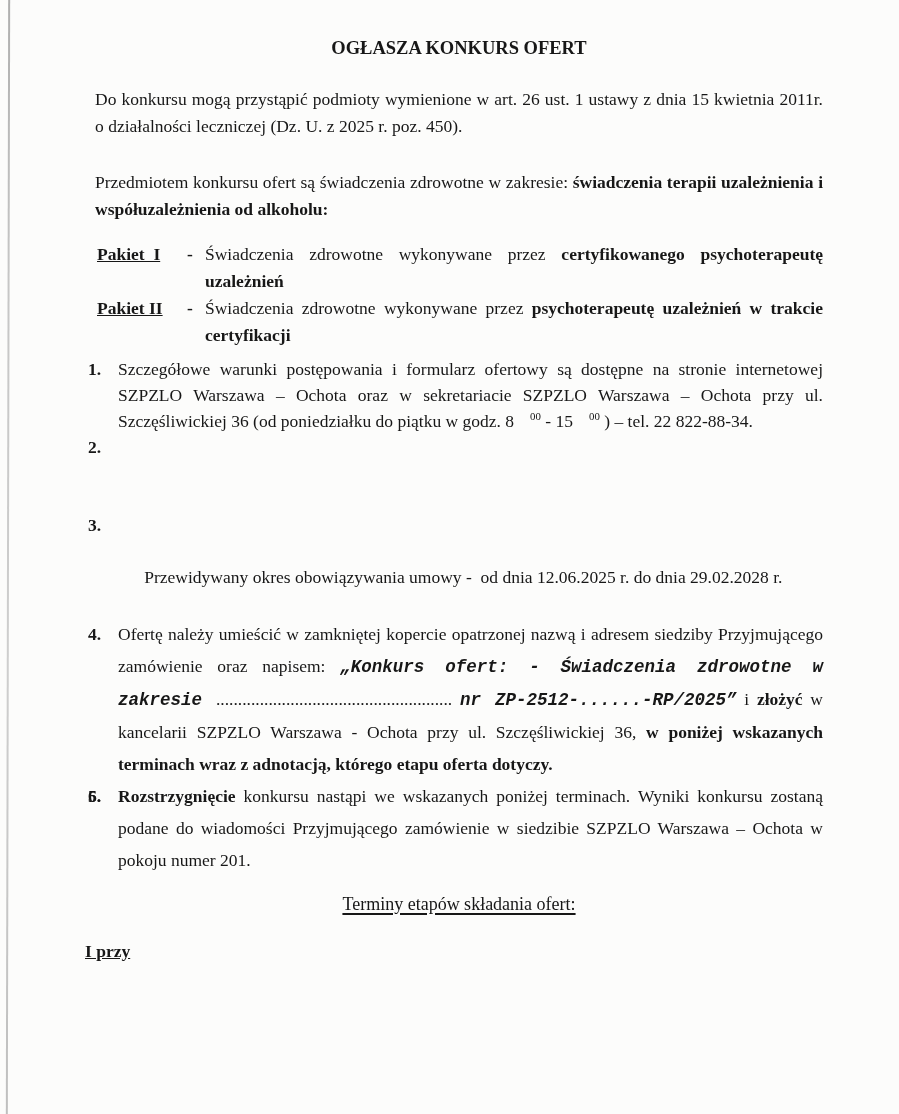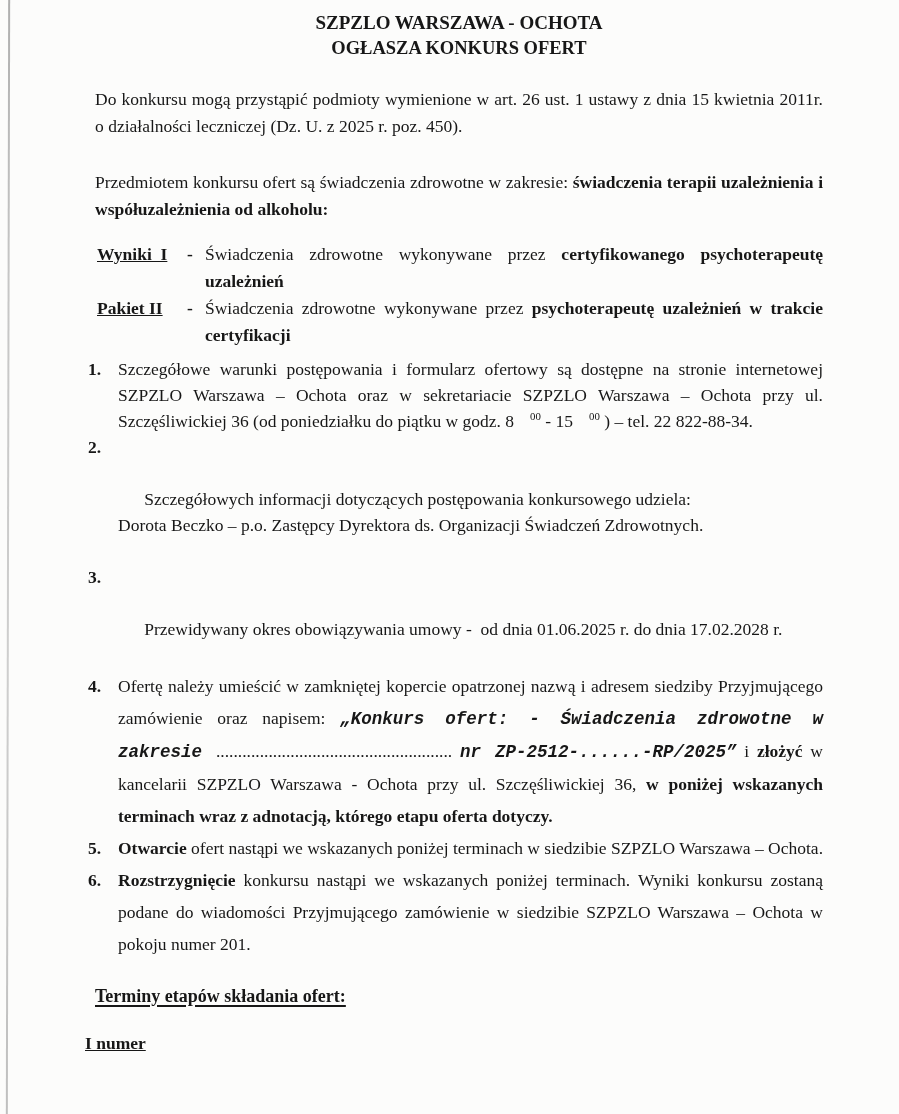--- a/index.html
+++ b/index.html
@@ -14,21 +14,21 @@
   .scan-line {
     position: absolute; left: 7px; top: -4px;
     width: 2px; height: 1122px;
     background: linear-gradient(to bottom, #6f6f6f, #9a9a9a 25%, #a8a8a8 60%, #8d8d8d);
     opacity: .55;
     transform: rotate(.12deg);
   }
   .page { padding: 10px 76px 0 95px; position: relative; }
 
   .hdr { text-align: center; font-weight: bold; font-size: 19px; line-height: 26px; }
-  .announce { text-align: center; }
+  .announce { margin-top: 26px; text-align: center; }
   .announce .line { font-weight: bold; font-size: 18.5px; line-height: 24px; }
   .announce .case { font-weight: normal; font-size: 17.5px; line-height: 24px; }
 
   .para { font-size: 17.5px; line-height: 27px; text-align: justify; }
   .p1 { margin-top: 26px; }
   .p2 { margin-top: 29px; }
 
   .pakiety { margin-top: 8px; }
   .pakiet {
     position: relative; padding-left: 110px;
@@ -45,22 +45,22 @@
   .item {
     position: relative; padding-left: 23px;
     font-size: 17.5px; line-height: 26px; text-align: justify;
   }
   .item .num { position: absolute; left: -7px; top: 0; font-weight: bold; }
   .item.left { text-align: left; white-space: pre-wrap; }
   .item.wide { line-height: 32px; }
   .item.i4 { margin-top: 2px; }
 
   .terms-heading {
-    margin-top: 24px; 
-    font-weight: bold; font-size: 18px; line-height: 24px;
+    margin-top: 16px; text-align: center;
+    font-weight: normal; font-size: 18px; line-height: 24px;
     text-decoration: underline; text-decoration-thickness: 2px; text-underline-offset: 3px;
   }
   .etap {
     position: relative; padding-left: 65px;
     font-size: 17.5px; line-height: 26.5px;
     text-align: left; white-space: pre-wrap;
   }
   .etap-1 { margin-top: 22px; }
   .etap-label {
     position: absolute; left: -10px; top: 0;
@@ -71,72 +71,68 @@
   .i { font-style: italic; font-family: Liberation Mono, monospace; }
   .s { vertical-align: super; font-size: 0.62em; line-height: 0; margin-left: 16px; }
 </style>
 </head>
 <body>
 
 <div class="scan-line"></div>
 
 <div class="page">
 
-  <div class="hdr">SZPZLO WARSZAWA - OCHOTA</div>
 
   <div class="announce">
     <div class="line">OGŁASZA KONKURS OFERT</div>
   </div>
 
   <p class="para p1"><span>Do konkursu mogą przystąpić podmioty wymienione w art. 26 ust. 1 ustawy z dnia 15 kwietnia 2011r. o działalności leczniczej (Dz. U. z 2025 r. poz. 450).</span></p>
   <p class="para p2"><span>Przedmiotem konkursu ofert są świadczenia zdrowotne w zakresie: </span><span class="b">świadczenia terapii uzależnienia i współuzależnienia od alkoholu:</span></p>
 
   <div class="pakiety">
     <div class="pakiet">
-      <span class="pakiet-label">Wyniki  I</span>
+      <span class="pakiet-label">Pakiet  I</span>
       <span class="pakiet-dash">-</span>
       <span><span>Świadczenia zdrowotne wykonywane przez </span><span class="b">certyfikowanego psychoterapeutę uzależnień</span></span>
     </div>
     <div class="pakiet">
       <span class="pakiet-label">Pakiet II</span>
       <span class="pakiet-dash">-</span>
       <span><span>Świadczenia zdrowotne wykonywane przez </span><span class="b">psychoterapeutę uzależnień w trakcie certyfikacji</span></span>
     </div>
   </div>
 
   <ol class="items">
     <li class="item">
       <span class="num">1.</span>
       <span><span>Szczegółowe warunki postępowania i formularz ofertowy są dostępne na stronie internetowej SZPZLO Warszawa – Ochota oraz w sekretariacie SZPZLO Warszawa – Ochota przy ul. Szczęśliwickiej 36 (od poniedziałku do piątku w godz. 8</span><span class="s">00</span><span> - 15</span><span class="s">00</span><span> ) – tel. 22 822-88-34.</span></span>
     </li>
     <li class="item left">
       <span class="num">2.</span>
-      <span><span>Szczegółowych informacji dotyczących postępowania konkursowego udziela:
-Dorota Beczko – p.o. Zastępcy Dyrektora ds. Organizacji Świadczeń Zdrowotnych.</span></span>
     </li>
     <li class="item left">
       <span class="num">3.</span>
-      <span><span>Przewidywany okres obowiązywania umowy -  od dnia 01.06.2025 r. do dnia 17.02.2028 r.</span></span>
+      <span><span>Przewidywany okres obowiązywania umowy -  od dnia 12.06.2025 r. do dnia 29.02.2028 r.</span></span>
     </li>
     <li class="item wide i4">
       <span class="num">4.</span>
       <span><span>Ofertę należy umieścić w zamkniętej kopercie opatrzonej nazwą i adresem siedziby Przyjmującego zamówienie oraz napisem: </span><span class="b i">„Konkurs ofert: - Świadczenia zdrowotne w zakresie </span><span>...................................................... </span><span class="b i">nr ZP-2512-......-RP/2025”</span><span> i </span><span class="b">złożyć</span><span> w kancelarii SZPZLO Warszawa - Ochota przy ul. Szczęśliwickiej 36, </span><span class="b">w poniżej wskazanych terminach wraz z adnotacją, którego etapu oferta dotyczy.</span></span>
     </li>
     <li class="item wide">
       <span class="num">5.</span>
-      <span><span class="b">Otwarcie</span><span> ofert nastąpi we wskazanych poniżej terminach w siedzibie SZPZLO Warszawa – Ochota.</span></span>
     </li>
     <li class="item wide">
       <span class="num">6.</span>
       <span><span class="b">Rozstrzygnięcie</span><span> konkursu nastąpi we wskazanych poniżej terminach. Wyniki konkursu zostaną podane do wiadomości Przyjmującego zamówienie w siedzibie SZPZLO Warszawa – Ochota w pokoju numer 201.</span></span>
     </li>
   </ol>
 
   <div class="terms-heading">Terminy etapów składania ofert:</div>
 
   <div class="etap etap-1">
-    <span class="etap-label">I numer</span>
+    <span class="etap-label">I przy</span>
     
     
     
   </div>
 
 </div>
 
 </body></html>

